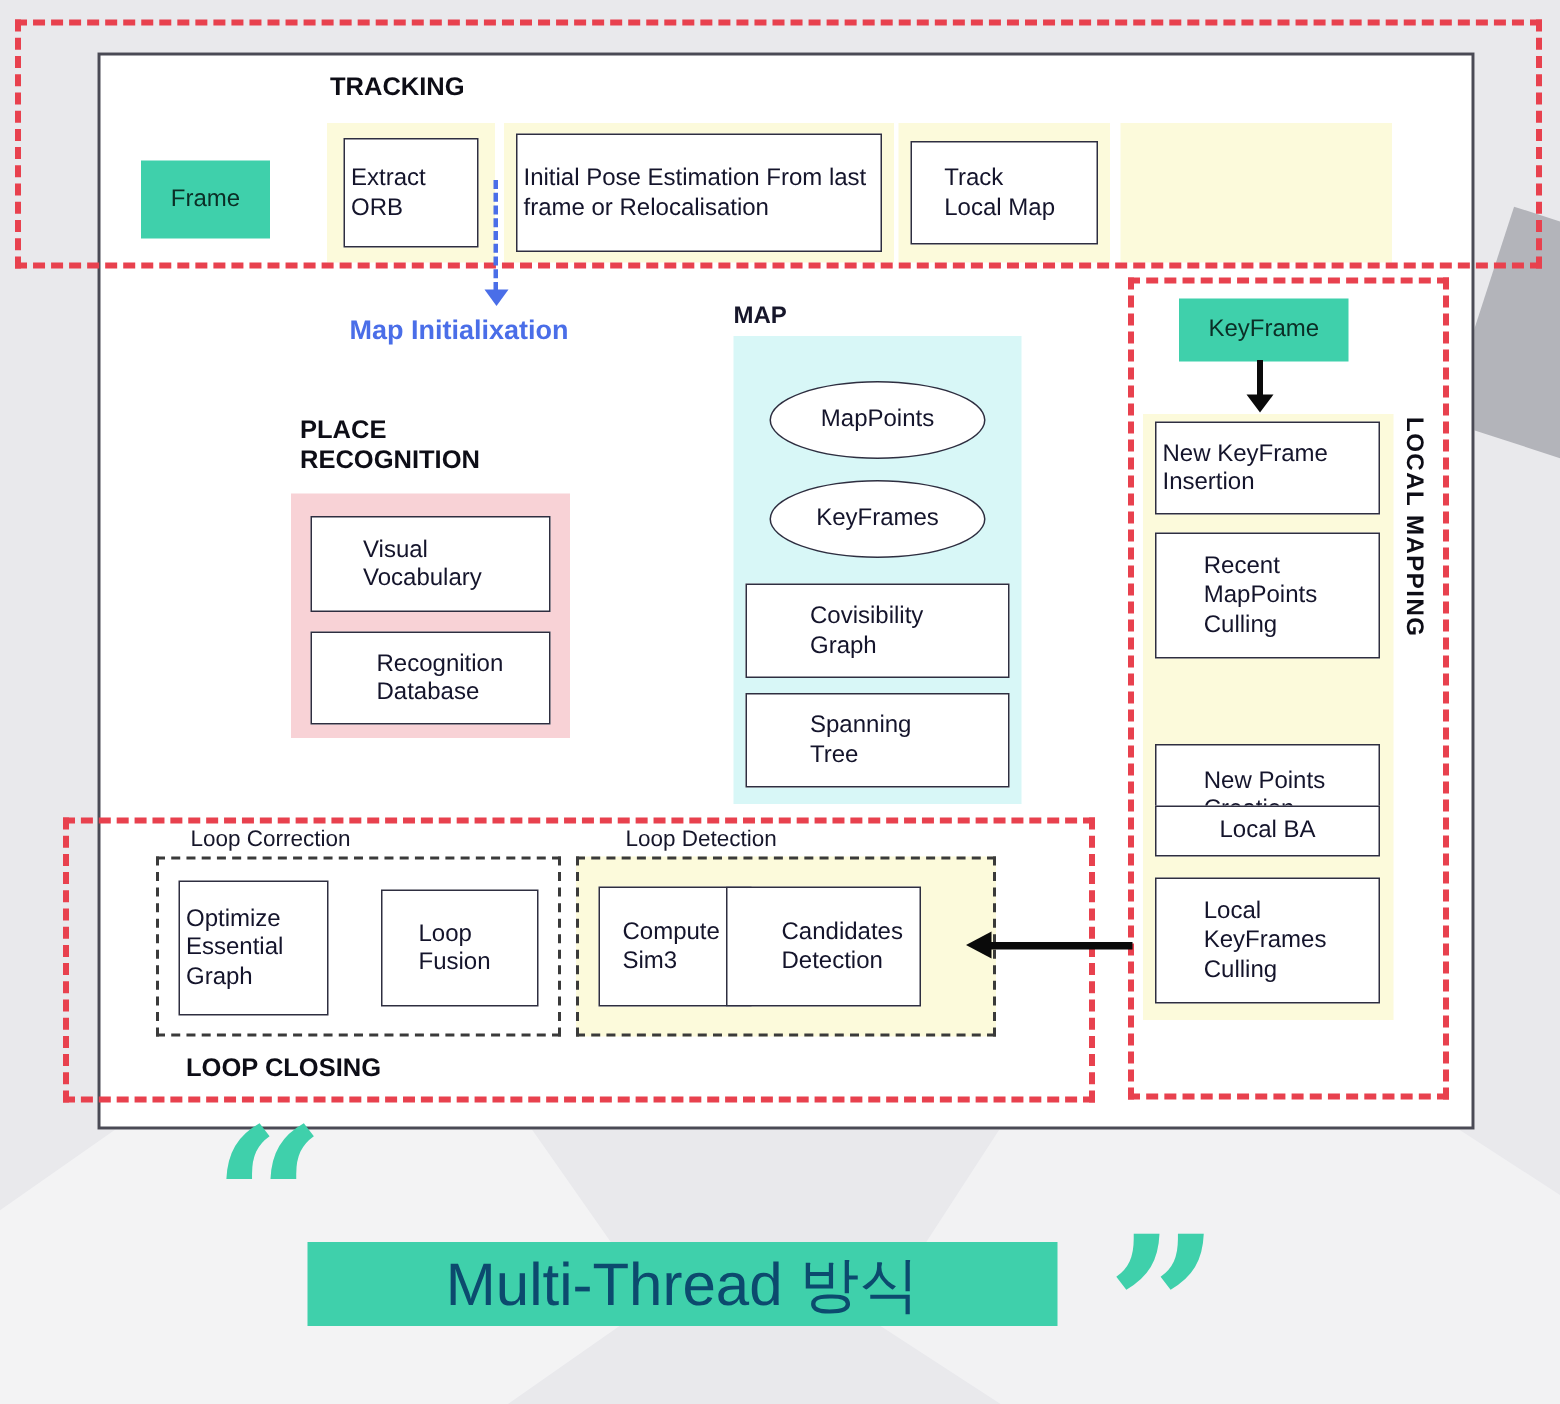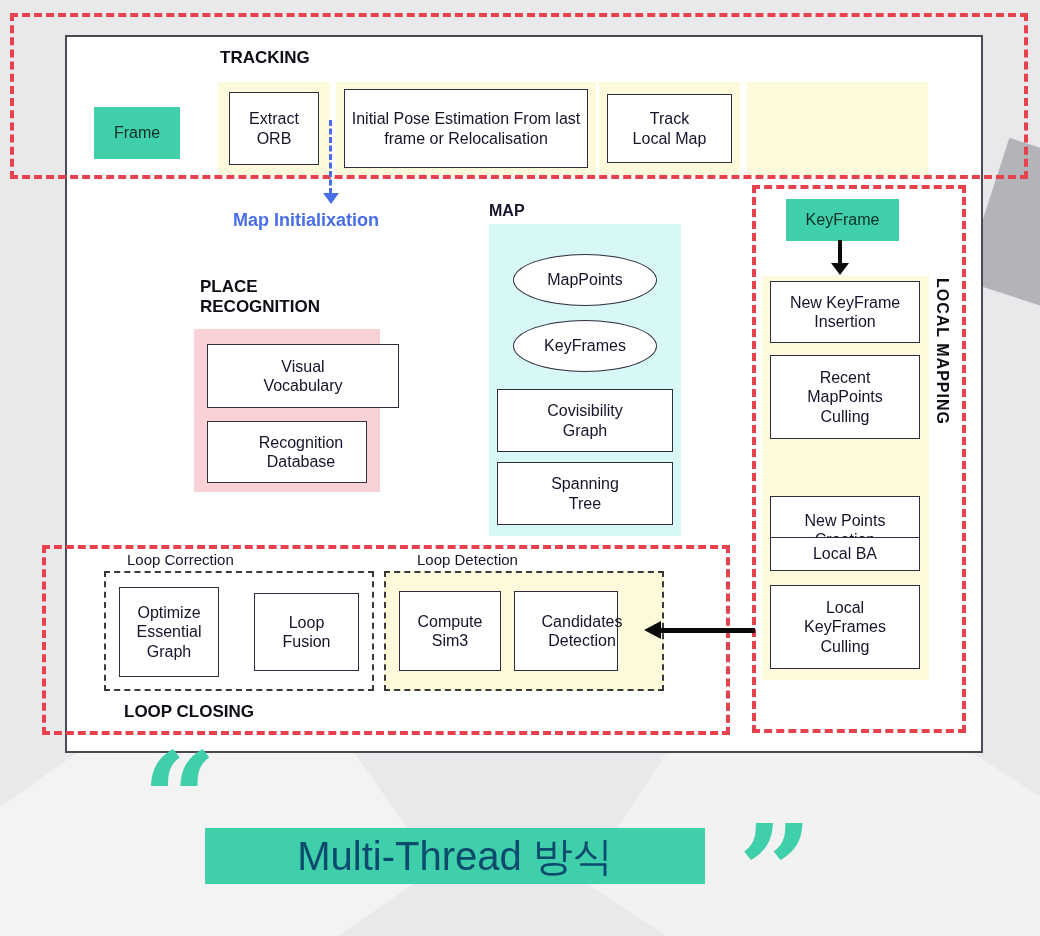--- a/index.html
+++ b/index.html
@@ -12,21 +12,21 @@
   .deco-bottom-left{left:-160px;bottom:-120px;width:560px;height:300px;background:rgba(255,255,255,0.45);transform:rotate(-35deg);}
   .deco-bottom-right{right:-200px;bottom:-140px;width:620px;height:320px;background:rgba(255,255,255,0.4);transform:rotate(33deg);}
 
   .panel{position:absolute;left:65px;top:35px;width:918px;height:718px;background:#ffffff;border:2px solid #4a4a55;box-sizing:border-box;z-index:1;}
 
   .pad{position:absolute;z-index:2;}
   .pad-yellow{background:var(--pad-yellow,#fcfadb);}
   .pad-pink{background:var(--pad-pink,#f8d2d6);}
   .pad-cyan{background:var(--pad-cyan,#d8f7f7);}
 
-  .box{position:absolute;background:#fff;border:1.5px solid #2e2e40;box-sizing:border-box;display:flex;align-items:center;justify-content:center;text-align:center;font-size:16px;line-height:1.2;color:#14142b;padding:2px 4px;z-index:4;}
+  .box{position:absolute;background:#fff;border:1.5px solid #2e2e40;box-sizing:border-box;display:flex;align-items:center;justify-content:center;text-align:left;font-size:16px;line-height:1.2;color:#14142b;padding:2px 4px;z-index:4;}
   .ellipse{border-radius:50%;}
   .teal-box{position:absolute;background:var(--accent-teal,#3fd0ab);display:flex;align-items:center;justify-content:center;font-size:16px;color:#0b2e26;z-index:4;box-sizing:border-box;}
 
   .dashed-red{position:absolute;border:4px dashed var(--accent-red,#e8414e);box-sizing:border-box;z-index:5;pointer-events:none;}
   .dashed-black{position:absolute;border:2px dashed #3a3a3a;box-sizing:border-box;z-index:3;}
 
   .title{position:absolute;font-weight:bold;font-size:17px;color:#0d0d16;z-index:6;}
   .small-label{position:absolute;font-size:15px;color:#16162a;z-index:6;}
   .blue-label{position:absolute;font-weight:bold;font-size:18px;color:var(--accent-blue,#4a6ee8);z-index:6;}
   .vtext{position:absolute;writing-mode:vertical-rl;font-weight:bold;font-size:16px;letter-spacing:1px;color:#0d0d16;z-index:6;}
@@ -84,21 +84,21 @@
     </div>
   <div class="box" style="left:607px;top:94px;width:125px;height:69px;">
       <span class="w80">Track Local Map</span>
     </div>
 
   <div class="arrow blue-dash-line"></div>
   <div class="arrow blue-head"></div>
   <div class="blue-label" style="left:233px;top:210px;">Map Initialixation</div>
 
   <div class="title" style="left:200px;top:277px;width:150px;">PLACE RECOGNITION</div>
-  <div class="box" style="left:207px;top:344px;width:192px;height:64px;">
+  <div class="box" style="left:207px;top:344px;width:160px;height:64px;">
       <span class="w90">Visual Vocabulary</span>
     </div>
   <div class="box" style="left:207px;top:421px;width:160px;height:62px;">
       <span class="w100">Recognition Database</span>
     </div>
 
   <div class="small-label" style="left:489px;top:202px;font-size:16px;font-weight:700;">MAP</div>
   <div class="box ellipse" style="left:513px;top:254px;width:144px;height:52px;">
       <span>MapPoints</span>
     </div>
@@ -136,21 +136,21 @@
   <div class="small-label" style="left:417px;top:551px;">Loop Detection</div>
   <div class="box" style="left:119px;top:587px;width:100px;height:90px;">
       <span>Optimize Essential Graph</span>
     </div>
   <div class="box" style="left:254px;top:593px;width:105px;height:78px;">
       <span class="w55">Loop Fusion</span>
     </div>
   <div class="box" style="left:399px;top:591px;width:102px;height:80px;">
       <span class="w70">Compute Sim3</span>
     </div>
-  <div class="box" style="left:514px;top:591px;width:104px;height:80px;padding-left:36px;">
+  <div class="box" style="left:484px;top:591px;width:130px;height:80px;padding-left:36px;">
       <span>Candidates Detection</span>
     </div>
   <div class="title" style="left:124px;top:702px;">LOOP CLOSING</div>
 
   <div class="arrow black-hline"></div>
   <div class="arrow black-hhead"></div>
 
   <div class="dashed-red" style="left:10px;top:13px;width:1018px;height:166px;"></div>
   <div class="dashed-red" style="left:752px;top:185px;width:214px;height:548px;"></div>
   <div class="dashed-red" style="left:42px;top:545px;width:688px;height:190px;"></div>

